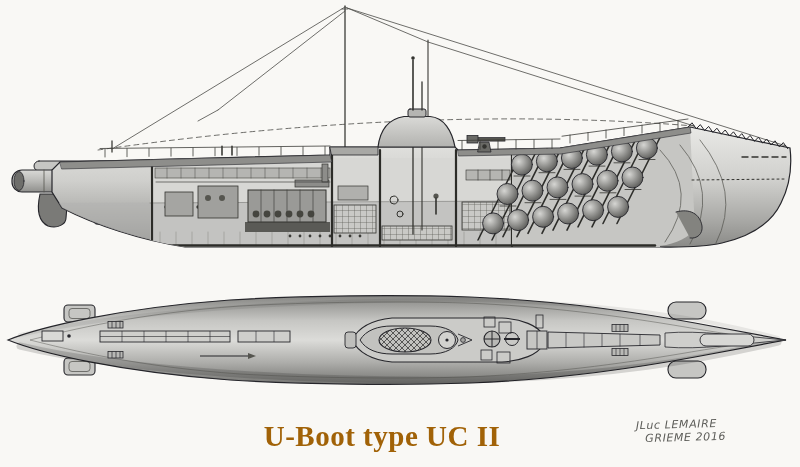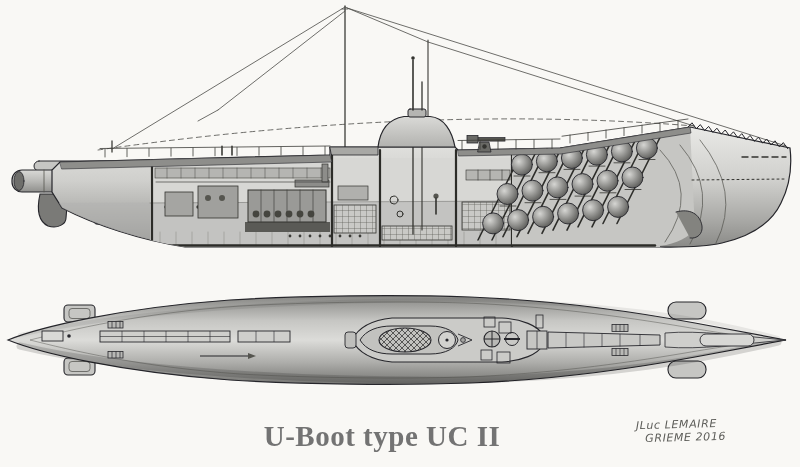--- a/index.html
+++ b/index.html
@@ -5,21 +5,21 @@
   html,body{margin:0;padding:0;background:#e8e8e6;}
   .page{
     position:relative;width:800px;height:467px;margin:0 auto;
     background:#f9f8f5;overflow:hidden;
     font-family:"Liberation Serif", serif;
   }
   svg{display:block;position:absolute;left:0;top:0;}
   .title{
     position:absolute;left:230px;top:420px;width:304px;
     text-align:center;font-family:"Liberation Serif",serif;
-    font-weight:bold;font-size:29px;letter-spacing:.5px;color:#737373;
+    font-weight:bold;font-size:29px;letter-spacing:.5px;color:#a16207;
     white-space:nowrap;
   }
   .signature{
     position:absolute;left:636px;top:418px;
     font-family:"DejaVu Sans",sans-serif;font-style:italic;
     font-size:11px;line-height:13px;color:#5c5c58;
     transform:rotate(-1.5deg);letter-spacing:.6px;
   }
   .signature .line2{display:block;margin-left:9px;}
 </style>

